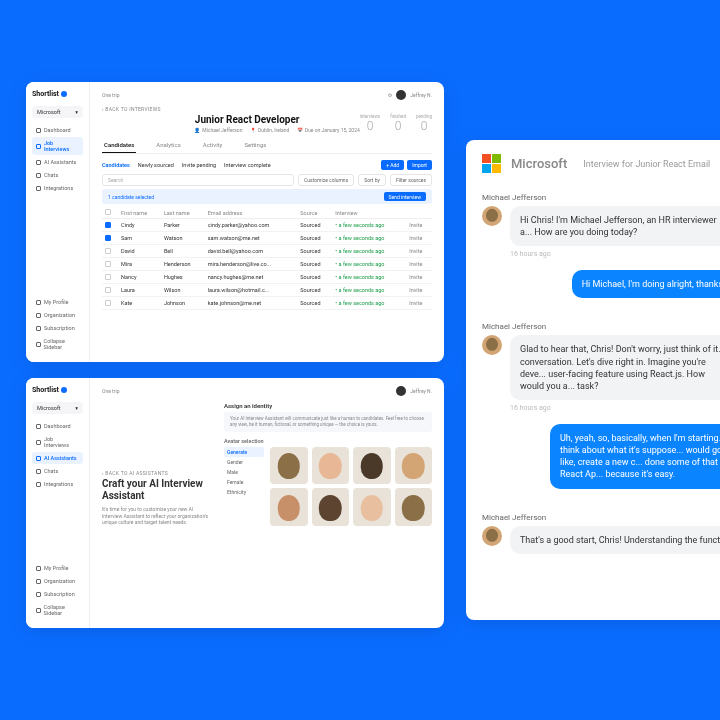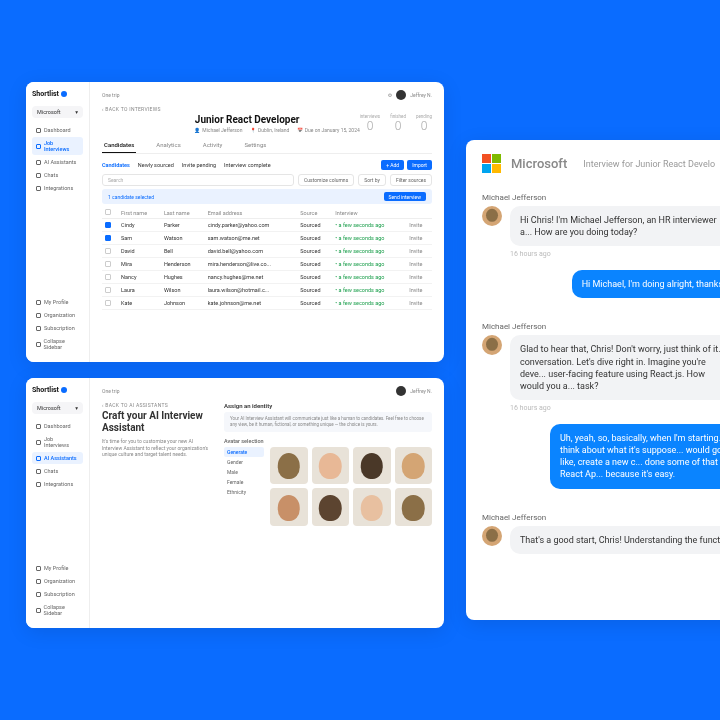--- a/index.html
+++ b/index.html
@@ -50,21 +50,21 @@
 
 table { width: 100%; border-collapse: collapse; font-size: 5.5px; }
 th { text-align: left; color: #888; font-weight: 400; padding: 2px 3px; border-bottom: 1px solid #eee; }
 td { padding: 2.5px 3px; border-bottom: 1px solid #f2f2f2; color: #333; }
 .chk { width: 6px; height: 6px; border: 1px solid #ccc; border-radius: 1px; display: inline-block; }
 .chk.checked { background: #0a6cff; border-color: #0a6cff; }
 .status-green { color: #1a9e4b; }
 .invite-link { color: #888; }
 
 
-.assistant-flex { display: flex; gap: 12px; }
+.assistant-flex { display: flex; gap: 12px; align-items: flex-end; }
 .assistant-left { width: 110px; }
 .assistant-title { font-size: 10px; font-weight: 700; line-height: 1.2; margin-bottom: 4px; }
 .assistant-desc { font-size: 5px; color: #888; line-height: 1.3; }
 .assistant-right { flex: 1; }
 .section-label { font-size: 6px; font-weight: 600; margin-bottom: 3px; }
 .hint { background: #f5f7fb; padding: 4px 6px; border-radius: 3px; font-size: 4.5px; color: #888; margin-bottom: 6px; line-height: 1.3; }
 .avatar-panel { display: flex; gap: 6px; }
 .avatar-side { width: 40px; font-size: 5px; color: #666; }
 .avatar-side-item { padding: 2px 3px; border-radius: 2px; }
 .avatar-side-item.sel { background: #eaf2ff; color: #0a6cff; font-weight: 500; }
@@ -398,21 +398,21 @@
   <div class="p3-header">
     <div class="ms-logo">
         <span></span>
         <span></span>
         <span></span>
         <span></span>
       </div>
     <div>
       <div class="ms-name">Microsoft</div>
     </div>
-    <div class="p3-sub" style="margin-left:6px">Interview for Junior React Develo</div>
+    <div class="p3-sub" style="margin-left:6px">Interview for Junior React Email</div>
   </div>
   <div class="chat">
     <div class="sender">Michael Jefferson</div>
     <div class="msg">
         <div class="msg-avatar"></div>
         <div class="bubble">Hi Chris! I'm Michael Jefferson, an HR interviewer a... How are you doing today?</div>
       </div>
     <div class="ts">16 hours ago</div>
 
     <div class="msg msg-right">

